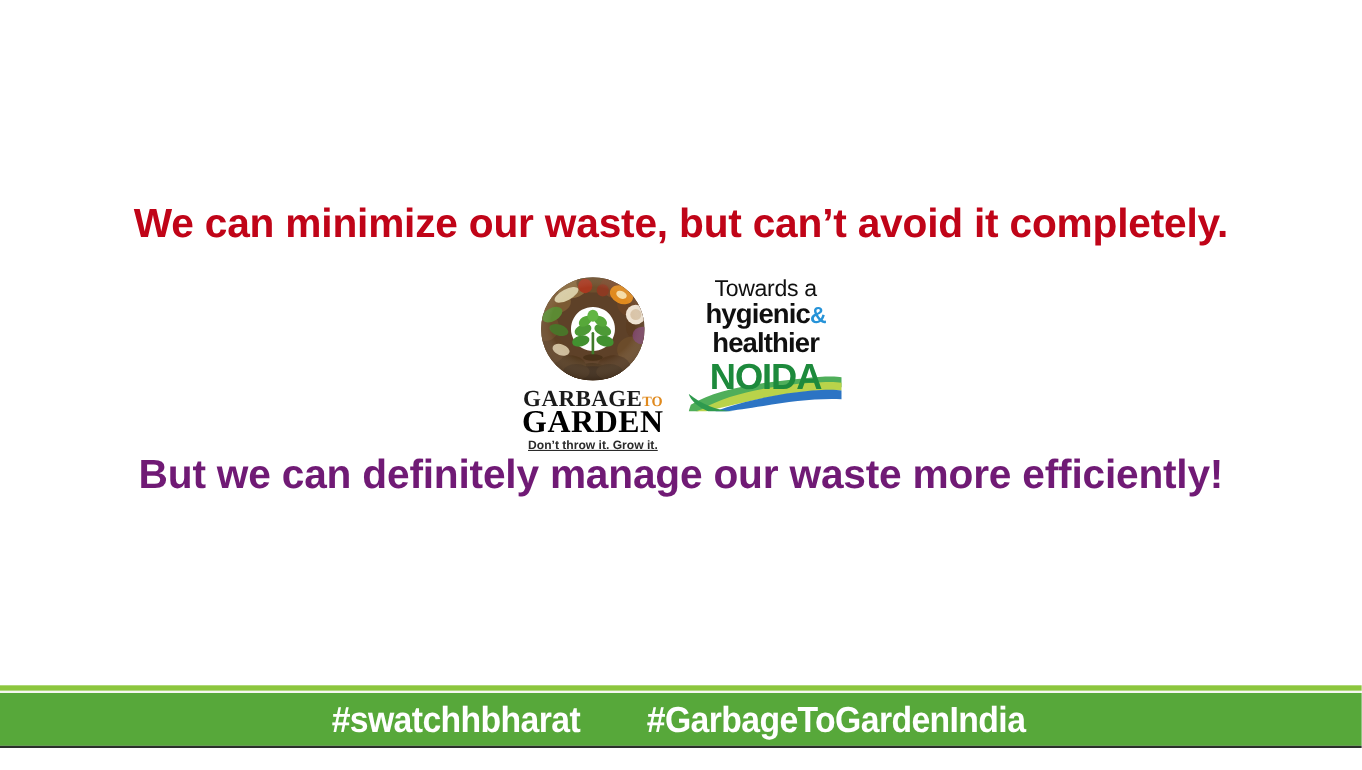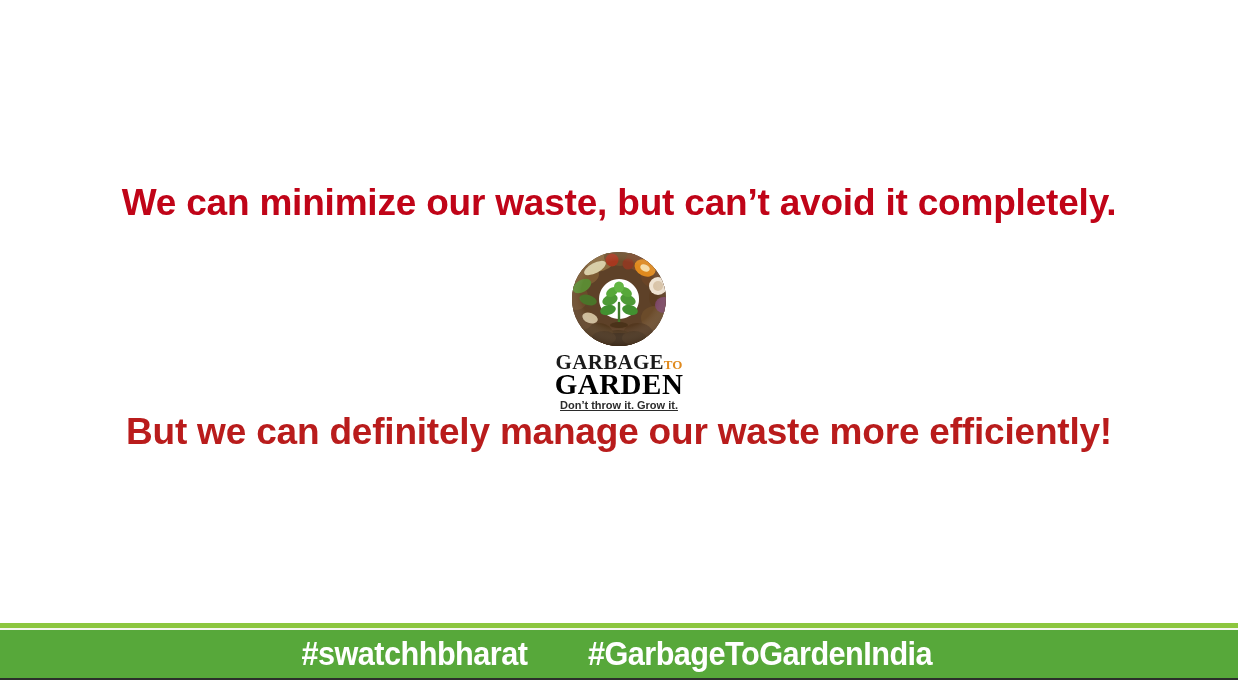--- a/index.html
+++ b/index.html
@@ -40,21 +40,21 @@
     white-space: nowrap;
   }
 
   
   .headline-green {
     position: absolute;
     left: 0;
     top: 409px;
     width: 1238px;
     text-align: center;
-    color: #b91c1c;
+    color: #701a75;
     font-family: "Liberation Sans", sans-serif;
     font-weight: bold;
     font-size: 37px;
     letter-spacing: -0.2px;
     line-height: 46px;
     white-space: nowrap;
   }
 
   
   .logo-strip {
@@ -316,20 +316,36 @@
           </g>
         </svg>
       </div>
       <div class="gtg-word">
         <span class="gtg-line1"><span>GARBAGE</span><span class="gtg-to">TO</span></span>
         <span class="gtg-line2">GARDEN</span>
         <span class="gtg-tag">Don’t throw it. Grow it.</span>
       </div>
     </div>
 
+    <div class="noida-logo">
+      <span class="noida-l1">Towards a</span>
+      <span class="noida-l2"><span>hygienic</span><span class="noida-amp">&amp;</span></span>
+      <span class="noida-l3">healthier</span>
+      <div class="noida-brand">
+        <svg width="140" height="50" viewBox="0 0 140 50" aria-hidden="true">
+
+          <path d="M2 44 C24 30 62 24 104 20 C122 18 134 18 139 19 L139 28 C120 26 96 29 70 34 C46 39 22 46 8 50 L0 50 Z" fill="#4fae5a"></path>
+          <path d="M12 48 C36 34 72 27 112 24 C124 23 134 23 139 24 L139 31 C118 30 94 33 68 38 C48 42 28 47 16 50 L6 50 Z" fill="#b9d34a"></path>
+          <path d="M24 50 C48 41 80 34 112 31 C124 30 134 30 139 31 L139 39 C116 38 92 41 68 45 C54 47 42 49 34 50 Z" fill="#2c74c4"></path>
+          <path d="M0 34 C12 44 26 49 40 50 L18 50 C8 46 2 40 0 34 Z" fill="#2f9a4e"></path>
+
+          <text x="70" y="30" text-anchor="middle" font-family="Liberation Sans, sans-serif" font-size="33" font-weight="bold" letter-spacing="-1" fill="#1d8a3c">NOIDA</text>
+        </svg>
+      </div>
+    </div>
 
   </div>
 
   <div class="headline-green">But we can definitely manage our waste more efficiently!</div>
 
   <div class="footer-band">
     <div class="footer-topstrip"></div>
     <div class="footer-hairline"></div>
     <div class="footer-main"></div>
     <div class="footer-bottomedge"></div>

